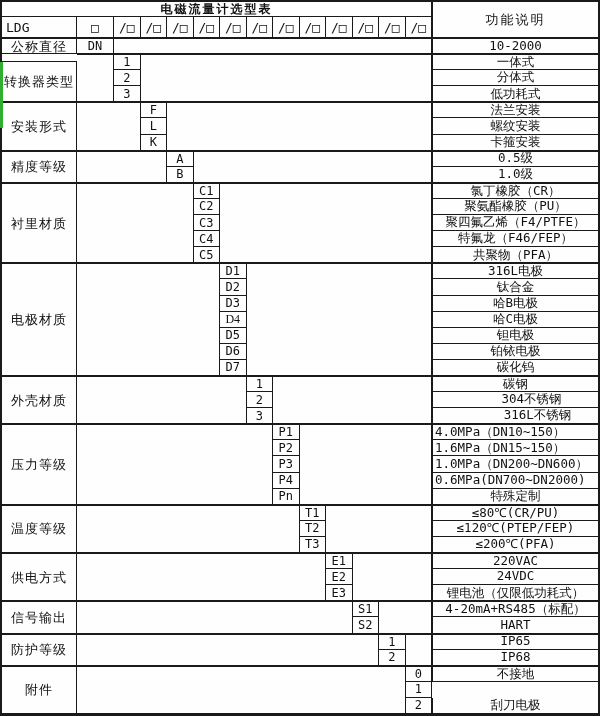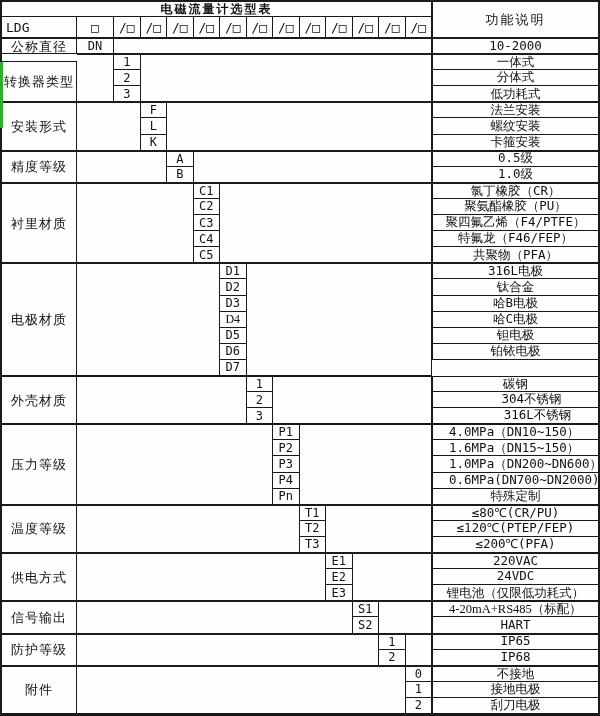--- a/index.html
+++ b/index.html
@@ -22,21 +22,21 @@
   }
   .sec-top{border-top:1px solid #1a1a1a;}
   .title{font-size:12px;font-weight:bold;letter-spacing:2px;}
   .model{justify-content:flex-start;padding-left:4px;font-size:13px;}
   .slot{font-size:13px;padding:0;}
   .label{letter-spacing:1px;}
   .code{font-size:12px;}
   .func,.func-h{border-left:1px solid #1a1a1a;border-right:none;}
   .func-h{font-size:13px;letter-spacing:2px;}
   .func{font-size:12.5px;}
-  .alignleft{justify-content:flex-start;padding-left:16px;}
+  .alignleft{justify-content:flex-start;padding-left:2px;}
   .artifact{position:absolute;left:-2px;top:60px;width:3px;height:66px;}
 </style>
 </head>
 <body>
 
 <div class="table">
   <div class="artifact" style="background: rgb(47, 174, 47);"></div>
 <div class="cell title" style="grid-area: 1 / 1 / 2 / 15;">电磁流量计选型表</div>
     <div class="cell func-h" style="grid-area: 1 / 15 / 3 / 16;">功能说明</div>
     <div class="cell model" style="grid-area: 2 / 1 / 3 / 2;">LDG</div>
@@ -104,20 +104,21 @@
     <div class="cell func" style="grid-area: 18 / 15 / 19 / 16;">钛合金</div>
     <div class="cell code" style="grid-area: 19 / 7 / 20 / 8;">D3</div>
     <div class="cell func" style="grid-area: 19 / 15 / 20 / 16;">哈B电极</div>
     <div class="cell code" style="grid-area: 20 / 7 / 21 / 8; font-family: Liberation Serif, serif;">D4</div>
     <div class="cell func" style="grid-area: 20 / 15 / 21 / 16;">哈C电极</div>
     <div class="cell code" style="grid-area: 21 / 7 / 22 / 8;">D5</div>
     <div class="cell func" style="grid-area: 21 / 15 / 22 / 16;">钽电极</div>
     <div class="cell code" style="grid-area: 22 / 7 / 23 / 8;">D6</div>
     <div class="cell func" style="grid-area: 22 / 15 / 23 / 16;">铂铱电极</div>
     <div class="cell code" style="grid-area: 23 / 7 / 24 / 8;">D7</div>
+    <div class="cell func" style="grid-area: 23 / 15 / 24 / 16;">碳化钨</div>
     <div class="cell label sec-top" style="grid-area: 24 / 1 / 27 / 2;">外壳材质</div>
     <div class="cell sec-top" style="grid-area: 24 / 2 / 27 / 8;"></div>
     <div class="cell sec-top" style="grid-area: 24 / 9 / 27 / 15;"></div>
     <div class="cell code sec-top" style="grid-area: 24 / 8 / 25 / 9;">1</div>
     <div class="cell func sec-top" style="grid-area: 24 / 15 / 25 / 16;">碳钢</div>
     <div class="cell code" style="grid-area: 25 / 8 / 26 / 9;">2</div>
     <div class="cell func" style="grid-area: 25 / 15 / 26 / 16; padding-left: 32px;">304不锈钢</div>
     <div class="cell code" style="grid-area: 26 / 8 / 27 / 9;">3</div>
     <div class="cell func" style="grid-area: 26 / 15 / 27 / 16; padding-left: 44px;">316L不锈钢</div>
     <div class="cell label sec-top" style="grid-area: 27 / 1 / 32 / 2;">压力等级</div>
@@ -148,31 +149,30 @@
     <div class="cell code sec-top" style="grid-area: 35 / 11 / 36 / 12;">E1</div>
     <div class="cell func sec-top" style="grid-area: 35 / 15 / 36 / 16;">220VAC</div>
     <div class="cell code" style="grid-area: 36 / 11 / 37 / 12;">E2</div>
     <div class="cell func" style="grid-area: 36 / 15 / 37 / 16;">24VDC</div>
     <div class="cell code" style="grid-area: 37 / 11 / 38 / 12;">E3</div>
     <div class="cell func" style="grid-area: 37 / 15 / 38 / 16;">锂电池（仅限低功耗式）</div>
     <div class="cell label sec-top" style="grid-area: 38 / 1 / 40 / 2;">信号输出</div>
     <div class="cell sec-top" style="grid-area: 38 / 2 / 40 / 12;"></div>
     <div class="cell sec-top" style="grid-area: 38 / 13 / 40 / 15;"></div>
     <div class="cell code sec-top" style="grid-area: 38 / 12 / 39 / 13;">S1</div>
-    <div class="cell func sec-top" style="grid-area: 38 / 15 / 39 / 16; font-family: Liberation Serif, serif;">4-20mA+RS485（标配）</div>
+    <div class="cell func sec-top" style="grid-area: 38 / 15 / 39 / 16;">4-20mA+RS485（标配）</div>
     <div class="cell code" style="grid-area: 39 / 12 / 40 / 13;">S2</div>
     <div class="cell func" style="grid-area: 39 / 15 / 40 / 16;">HART</div>
     <div class="cell label sec-top" style="grid-area: 40 / 1 / 42 / 2;">防护等级</div>
     <div class="cell sec-top" style="grid-area: 40 / 2 / 42 / 13;"></div>
     <div class="cell sec-top" style="grid-area: 40 / 14 / 42 / 15;"></div>
     <div class="cell code sec-top" style="grid-area: 40 / 13 / 41 / 14;">1</div>
     <div class="cell func sec-top" style="grid-area: 40 / 15 / 41 / 16;">IP65</div>
     <div class="cell code" style="grid-area: 41 / 13 / 42 / 14;">2</div>
     <div class="cell func" style="grid-area: 41 / 15 / 42 / 16;">IP68</div>
     <div class="cell label sec-top" style="grid-area: 42 / 1 / 45 / 2;">附件</div>
     <div class="cell sec-top" style="grid-area: 42 / 2 / 45 / 14;"></div>
     <div class="cell code sec-top" style="grid-area: 42 / 14 / 43 / 15;">0</div>
     <div class="cell func sec-top" style="grid-area: 42 / 15 / 43 / 16;">不接地</div>
     <div class="cell code" style="grid-area: 43 / 14 / 44 / 15;">1</div>
-    <div class="cell func" style="grid-area: 43 / 15 / 44 / 16;">接地电极</div>
     <div class="cell code" style="grid-area: 44 / 14 / 45 / 15;">2</div>
     <div class="cell func" style="grid-area: 44 / 15 / 45 / 16;">刮刀电极</div>
   </div>
 
 </body></html>

